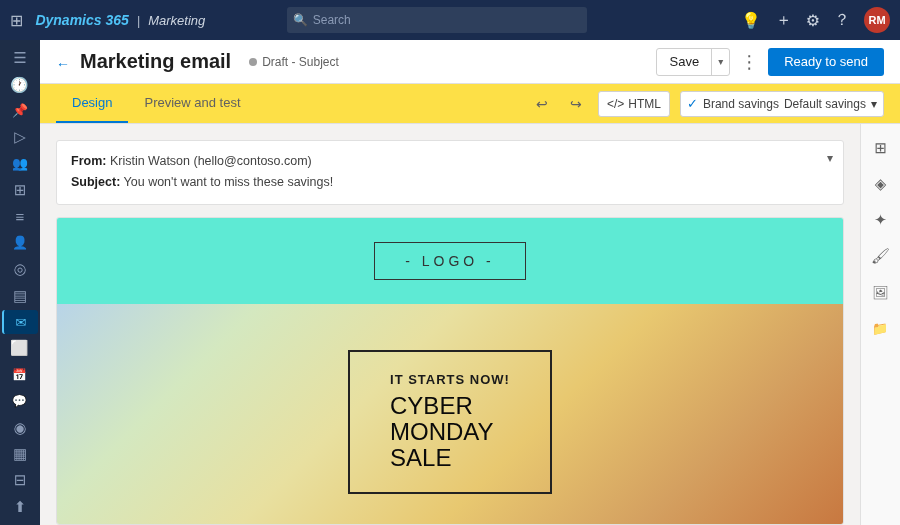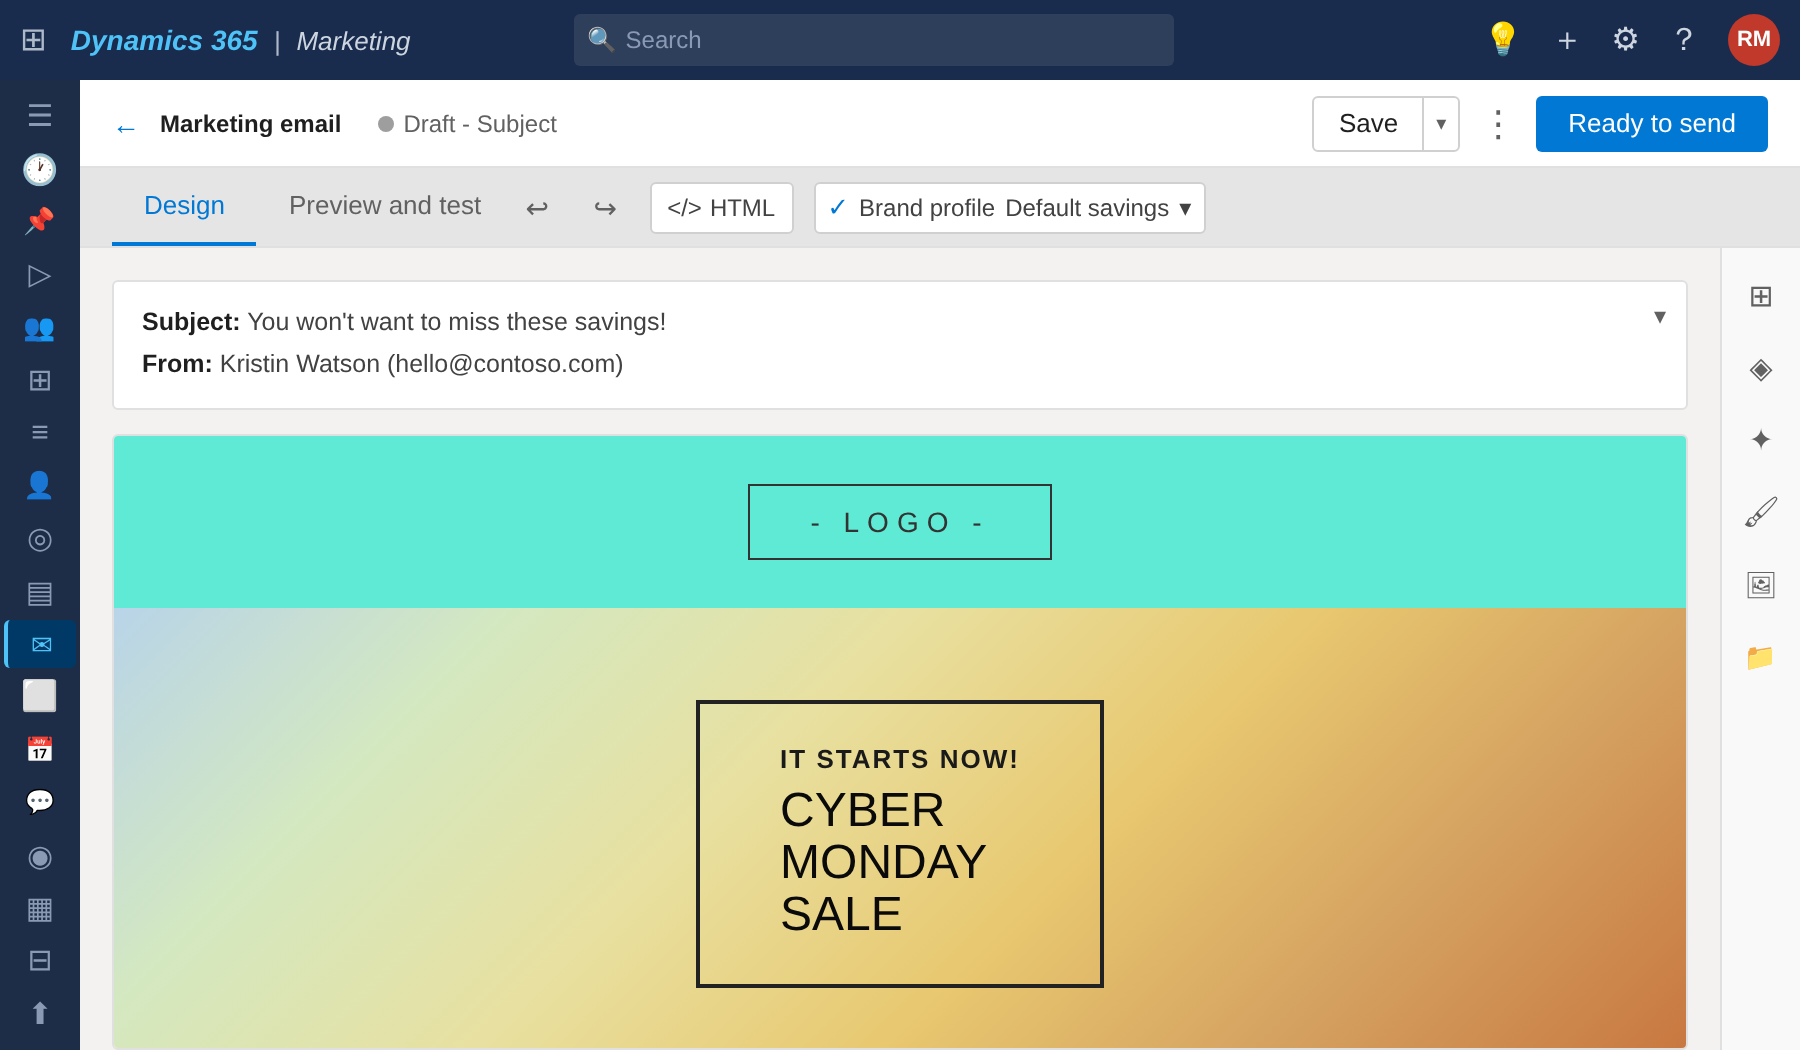--- a/index.html
+++ b/index.html
@@ -85,21 +85,21 @@
     .page-header {
       height: 44px;
       background: #fff;
       border-bottom: 1px solid #e0e0e0;
       display: flex;
       align-items: center;
       padding: 0 16px;
       gap: 10px;
     }
     .back-btn { color: #0078d4; cursor: pointer; font-size: 14px; }
-    .page-title { font-size: 12px; font-weight: 600; color: #1f1f1f; }
+    .page-title { font-size: 20px; font-weight: 600; color: #1f1f1f; }
     .draft-badge {
       display: flex; align-items: center; gap: 5px;
       color: #616161; font-size: 12px; margin-left: 8px;
     }
     .draft-dot { width: 8px; height: 8px; border-radius: 50%; background: #9e9e9e; }
     .header-actions { margin-left: auto; display: flex; align-items: center; gap: 6px; }
     .save-btn {
       display: flex; align-items: center; gap: 0;
       border: 1px solid #d0d0d0; border-radius: 3px;
       background: #fff; cursor: pointer; height: 28px;
@@ -116,25 +116,26 @@
     .more-btn { color: #616161; font-size: 18px; cursor: pointer; padding: 0 4px; }
     .ready-btn {
       background: #0078d4; color: #fff; border: none;
       border-radius: 3px; padding: 0 16px; height: 28px;
       font-size: 13px; cursor: pointer; font-weight: 500;
     }
 
     
     .tabs-bar {
       height: 40px;
-      background: #e5e5e5;
+      background: #fde047;
       border-bottom: 1px solid #e0e0e0;
       display: flex;
       align-items: stretch;
       padding: 0 16px;
+      justify-content: space-between;
     }
     .tabs-left { display: flex; align-items: stretch; gap: 0; }
     .tab {
       padding: 0 16px;
       display: flex; align-items: center;
       font-size: 13px; color: #616161;
       cursor: pointer; border-bottom: 2px solid transparent;
     }
     .tab.active { color: #0078d4; border-bottom: 2px solid #0078d4; font-weight: 500; }
     .tabs-right {
@@ -329,39 +330,39 @@
       </div>
       <div class="tabs-right">
         <div class="tab-action-btn">↩</div>
         <div class="tab-action-btn">↪</div>
         <div class="html-btn">
           <span>&lt;/&gt;</span>
           <span>HTML</span>
         </div>
         <div class="brand-profile">
           <span class="brand-profile-icon">✓</span>
-          <span>Brand profile</span>
+          <span>Brand savings</span>
           <span>Default savings</span>
           <span>▾</span>
         </div>
       </div>
     </div>
 
     <div class="editor-wrapper">
 
       <div class="email-canvas-area">
 
         <div class="email-meta">
+          <p>
+            <strong>From:</strong>
+            <span>Kristin Watson (hello@contoso.com)</span>
+          </p>
           <p>
             <strong>Subject:</strong>
             <span>You won't want to miss these savings!</span>
-          </p>
-          <p>
-            <strong>From:</strong>
-            <span>Kristin Watson (hello@contoso.com)</span>
           </p>
           <span class="meta-expand">▾</span>
         </div>
 
         <div class="email-body">
 
           <div class="logo-section">
             <div class="logo-box">- LOGO -</div>
           </div>
 

